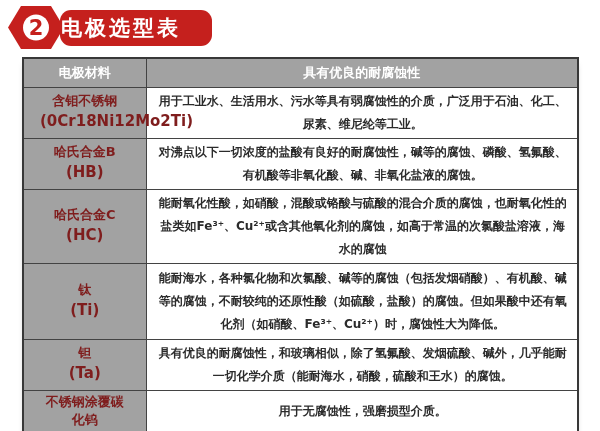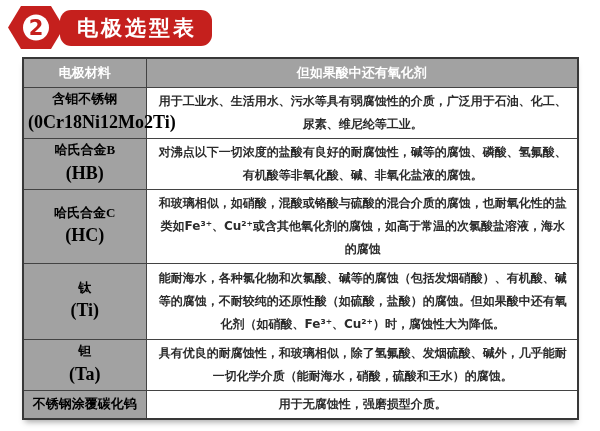--- a/index.html
+++ b/index.html
@@ -14,21 +14,21 @@
     font-family:"DejaVu Sans","Liberation Sans",sans-serif;
   }
   .stage{position:relative;width:600px;height:431px;overflow:hidden;background:#fff;}
 
   
   .hdr{position:absolute;left:0;top:0;width:600px;height:54px;}
   .badge{position:absolute;left:7px;top:4px;width:58px;height:47px;}
   .banner{
     position:absolute;left:60px;top:10px;width:152px;height:36px;
     background:var(--accent-red);border-radius:11px;
-    display:flex;align-items:center;justify-content:center;
+    display:flex;align-items:center;
   }
   .banner-label{
     color:#ffffff;font-weight:bold;font-size:21px;letter-spacing:3px;
     transform:translateX(1px);white-space:nowrap;
   }
 
   
   table.etable{
     position:absolute;left:22px;top:57px;width:557px;
     border-collapse:collapse;table-layout:fixed;
@@ -40,25 +40,25 @@
   .etable th,.etable td{
     border:1.5px solid var(--border-dark);
     vertical-align:middle;
   }
   .etable th{
     background:var(--header-gray);color:#ffffff;
     font-size:13px;font-weight:bold;text-align:center;
     padding:2px 4px;
   }
   td.mat{
-    background:var(--header-gray);color:#000000;
+    background:var(--header-gray);color:#7f1d1d;
     font-size:13px;font-weight:bold;text-align:center;
-    padding:2px 4px;line-height:1.45;font-family:Liberation Serif, serif;
+    padding:2px 16px;line-height:1.45;
   }
-  td.mat .sub{font-size:18px;}
+  td.mat .sub{font-size:15px;}
   td.desc{
     color:var(--text-dark);
     font-size:12px;font-weight:bold;
     line-height:23px;padding:2px 9px 2px 11px;
     text-align:center;background:#ffffff;
   }
   tr.h29{height:29px;} tr.h49{height:49px;} tr.h45{height:45px;}
   tr.h70{height:70px;} tr.h76{height:76px;} tr.h48{height:48px;}
   tr.h23{height:23px;}
 </style>
@@ -79,42 +79,42 @@
   </div>
 
   <table class="etable">
     <colgroup>
         <col class="c-mat">
         <col>
       </colgroup>
     <tbody>
         <tr class="h29">
       <th>电极材料</th>
-      <th>但如果酸中还有氧化剂</th>
+      <th>具有优良的耐腐蚀性</th>
     </tr>
     <tr class="h49">
       <td class="mat">
         <div>含钼不锈钢</div>
         <div class="sub">(0Cr18Ni12Mo2Ti)</div>
       </td>
       <td class="desc">用于工业水、生活用水、污水等具有弱腐蚀性的介质，广泛用于石油、化工、尿素、维尼纶等工业。</td>
     </tr>
     <tr class="h45">
       <td class="mat">
         <div>哈氏合金B</div>
         <div class="sub">(HB)</div>
       </td>
       <td class="desc">对沸点以下一切浓度的盐酸有良好的耐腐蚀性，碱等的腐蚀、磷酸、氢氟酸、有机酸等非氧化酸、碱、非氧化盐液的腐蚀。</td>
     </tr>
     <tr class="h70">
       <td class="mat">
         <div>哈氏合金C</div>
         <div class="sub">(HC)</div>
       </td>
-      <td class="desc">和玻璃相似，如硝酸，混酸或铬酸与硫酸的混合介质的腐蚀，也耐氧化性的盐类如Fe³⁺、Cu²⁺或含其他氧化剂的腐蚀，如高于常温的次氯酸盐溶液，海水的腐蚀</td>
+      <td class="desc">能耐氧化性酸，如硝酸，混酸或铬酸与硫酸的混合介质的腐蚀，也耐氧化性的盐类如Fe³⁺、Cu²⁺或含其他氧化剂的腐蚀，如高于常温的次氯酸盐溶液，海水的腐蚀</td>
     </tr>
     <tr class="h76">
       <td class="mat">
         <div>钛</div>
         <div class="sub">(Ti)</div>
       </td>
       <td class="desc">能耐海水，各种氯化物和次氯酸、碱等的腐蚀（包括发烟硝酸）、有机酸、碱等的腐蚀，不耐较纯的还原性酸（如硫酸，盐酸）的腐蚀。但如果酸中还有氧化剂（如硝酸、Fe³⁺、Cu²⁺）时，腐蚀性大为降低。</td>
     </tr>
     <tr class="h48">
       <td class="mat">

